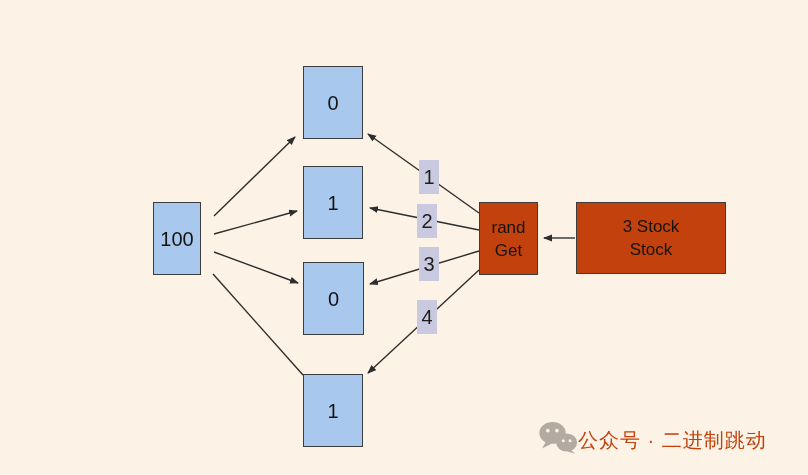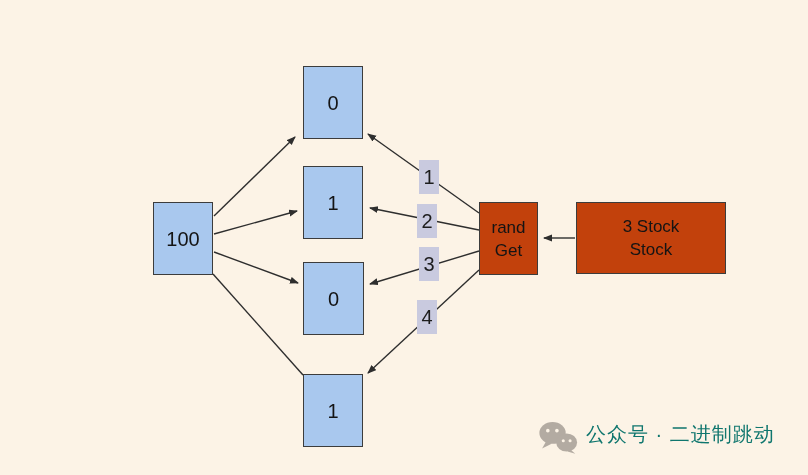--- a/index.html
+++ b/index.html
@@ -17,21 +17,21 @@
     border:1.6px solid #3c3c3c;
     display:flex;flex-direction:column;
     align-items:center;justify-content:center;
     color:#141414;
     z-index:2;
   }
   .node.blue{background:#a9c8ee;}
   .node.yellow{background:#c2410c;}
   .node .val{font-size:20px;line-height:22px;}
   .node .ln{font-size:17px;line-height:23px;}
-  #node-100{left:153px;top:202px;width:60px;height:73px;}
+  #node-100{left:153px;top:202px;width:48px;height:73px;}
   #slot-0{left:303px;top:66px;width:60px;height:73px;}
   #slot-1{left:303px;top:166px;width:60px;height:73px;}
   #slot-2{left:303px;top:262px;width:61px;height:73px;}
   #slot-3{left:303px;top:374px;width:60px;height:73px;}
   #node-rand{left:479px;top:202px;width:59px;height:73px;}
   #node-seeker{left:576px;top:202px;width:150px;height:72px;}
   .edge-label{
     position:absolute;
     width:20px;height:34px;
     background:#c9cadf;
@@ -40,23 +40,23 @@
     text-align:center;
     z-index:3;
   }
   #elabel-0{left:419px;top:160px;}
   #elabel-1{left:417px;top:204px;}
   #elabel-2{left:419px;top:247px;}
   #elabel-3{left:417px;top:300px;}
   #watermark{
     position:absolute;
     left:538px;top:421px;
-    display:flex;align-items:flex-start;gap:8px;
+    display:flex;align-items:flex-end;gap:0;
     z-index:4;
-    color:#0f766e;
+    color:#c2410c;
   }
   #watermark .wm-text{
     font-size:20px;
     letter-spacing:1px;
     white-space:nowrap;
   }
 </style>
 </head>
 <body>
 

